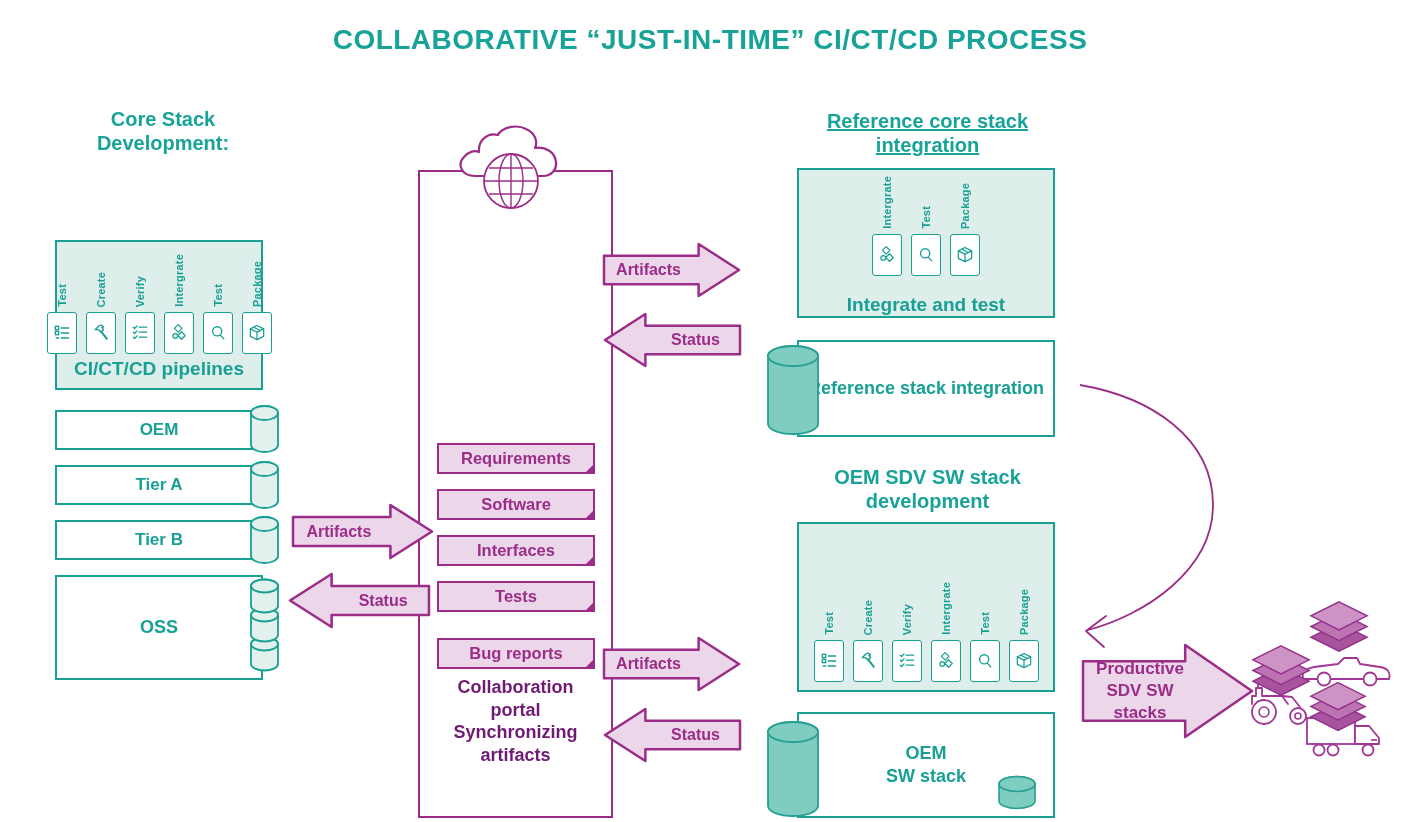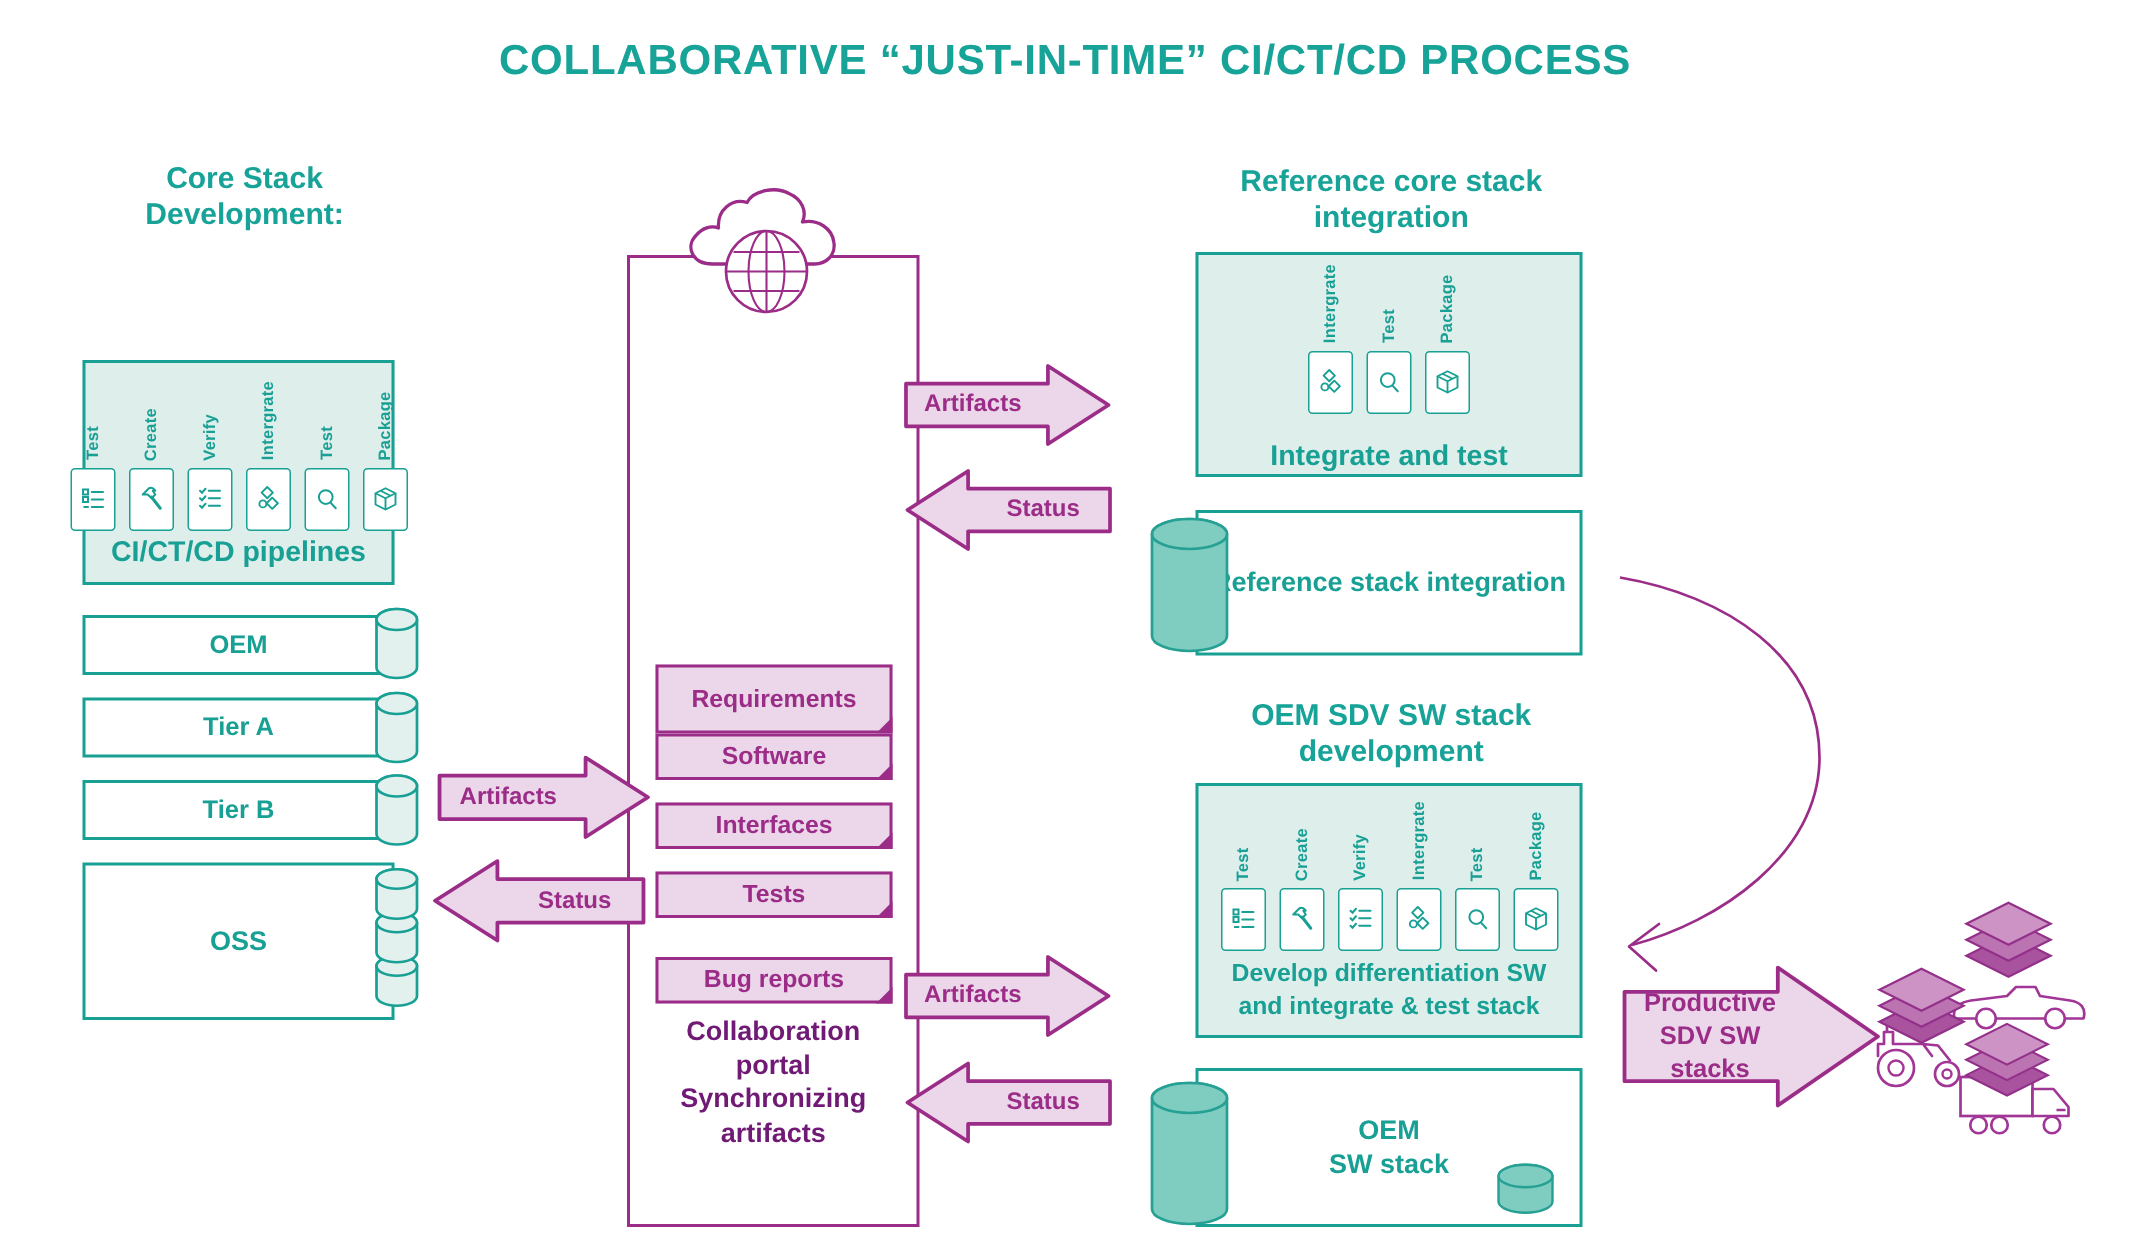--- a/index.html
+++ b/index.html
@@ -155,21 +155,21 @@
   <svg class="abs" style="left:455px;top:124px;z-index:3;" width="115" height="95" viewBox="0 0 115 95">
     <path d="M20,52 C6,52 2,40 9,33 C13,28 19,26 24,28 C23,16 33,8 43,11 C47,3 62,0 71,5 C80,9 83,17 80,24 C90,22 100,28 101,38 C102,46 96,52 88,52 Z" fill="#fff" stroke="#9B2C87" stroke-width="2.2" stroke-linejoin="round"></path>
     <circle cx="56" cy="57" r="27" fill="#fff" stroke="#9B2C87" stroke-width="1.8"></circle>
     <ellipse cx="56" cy="57" rx="12" ry="27" fill="none" stroke="#9B2C87" stroke-width="1.4"></ellipse>
     <line x1="56" y1="30" x2="56" y2="84" stroke="#9B2C87" stroke-width="1.4"></line>
     <line x1="29" y1="57" x2="83" y2="57" stroke="#9B2C87" stroke-width="1.4"></line>
     <line x1="34" y1="44" x2="78" y2="44" stroke="#9B2C87" stroke-width="1.4"></line>
     <line x1="34" y1="70" x2="78" y2="70" stroke="#9B2C87" stroke-width="1.4"></line>
   </svg>
 
-  <div class="doc" style="left:437px;top:443px;width:158px;height:46px;">Requirements</div>
+  <div class="doc" style="left:437px;top:443px;width:158px;height:31px;">Requirements</div>
   <div class="doc" style="left:437px;top:489px;width:158px;height:31px;">Software</div>
   <div class="doc" style="left:437px;top:535px;width:158px;height:31px;">Interfaces</div>
   <div class="doc" style="left:437px;top:581px;width:158px;height:31px;">Tests</div>
   <div class="doc" style="left:437px;top:638px;width:158px;height:31px;">Bug reports</div>
 
   <div class="abs mag-t" style="left:433px;top:676px;width:165px;text-align:center;font-size:18px;line-height:1.25;">
     <span>Collaboration portal</span>
     <span>Synchronizing artifacts</span>
   </div>
 
@@ -205,21 +205,21 @@
       </svg>
     <span class="arrow-lab lab-r">Artifacts</span>
   </div>
   <div class="blockarrow" style="left:603px;top:707px;width:138px;height:56px;">
     <svg viewBox="0 0 140 57" preserveAspectRatio="none">
         <polygon points="139,14 43,14 43,2 2,28.5 43,55 43,43 139,43"></polygon>
       </svg>
     <span class="arrow-lab lab-l">Status</span>
   </div>
 
-  <div class="abs teal-h" style="left:800px;top:110px;width:255px;">Reference core stack integration</div>
+  <div class="abs teal-h" style="left:800px;top:110px;width:255px;text-decoration:underline;">Reference core stack integration</div>
 
   <div class="abs tealbox" style="left:797px;top:168px;width:258px;height:150px;">
     <div class="pipe-row">
       <div class="pipe-cell">
         <span class="vlabel">Intergrate</span>
         <span class="pipe-ico">
           <svg width="20" height="20" viewBox="0 0 24 24" fill="none" stroke="#18A094" stroke-width="1.5" stroke-linejoin="round">
             <path d="M11,2 l4.5,4.5 -4.5,4.5 -4.5,-4.5 z"></path>
             <path d="M15,10.5 l4.5,4.5 -4.5,4.5 -4.5,-4.5 z"></path>
             <circle cx="7.5" cy="15.5" r="2.8"></circle>
@@ -319,21 +319,20 @@
         <span class="pipe-ico">
           <svg width="20" height="20" viewBox="0 0 24 24" fill="none" stroke="#18A094" stroke-width="1.5" stroke-linejoin="round">
             <path d="M12,3 L20,7 L12,11 L4,7 Z"></path>
               <path d="M4,7 V16 L12,20 V11"></path>
               <path d="M20,7 V16 L12,20"></path>
             <path d="M8,5 L16,9"></path>
           </svg>
           </span>
       </div>
     </div>
-    <div class="pipe-cap" style="font-size:16.5px;line-height:1.3;margin-top:5px;">Develop differentiation SW and integrate &amp; test stack</div>
   </div>
 
   <div class="abs whitebox" style="left:797px;top:712px;width:258px;height:106px;font-size:18px;text-align:center;line-height:1.3;flex-direction:column;">
     <span>OEM</span>
     <span>SW stack</span>
   </div>
   <svg class="abs" style="left:766px;top:720px;" width="54" height="98" viewBox="0 0 54 98">
     <path d="M2,12 a25,10 0 0 1 50,0 v74 a25,10 0 0 1 -50,0 z" fill="#7FCCC1" stroke="#25A093" stroke-width="1.8"></path>
     <ellipse cx="27" cy="12" rx="25" ry="10" fill="#7FCCC1" stroke="#25A093" stroke-width="1.8"></ellipse>
   </svg>

